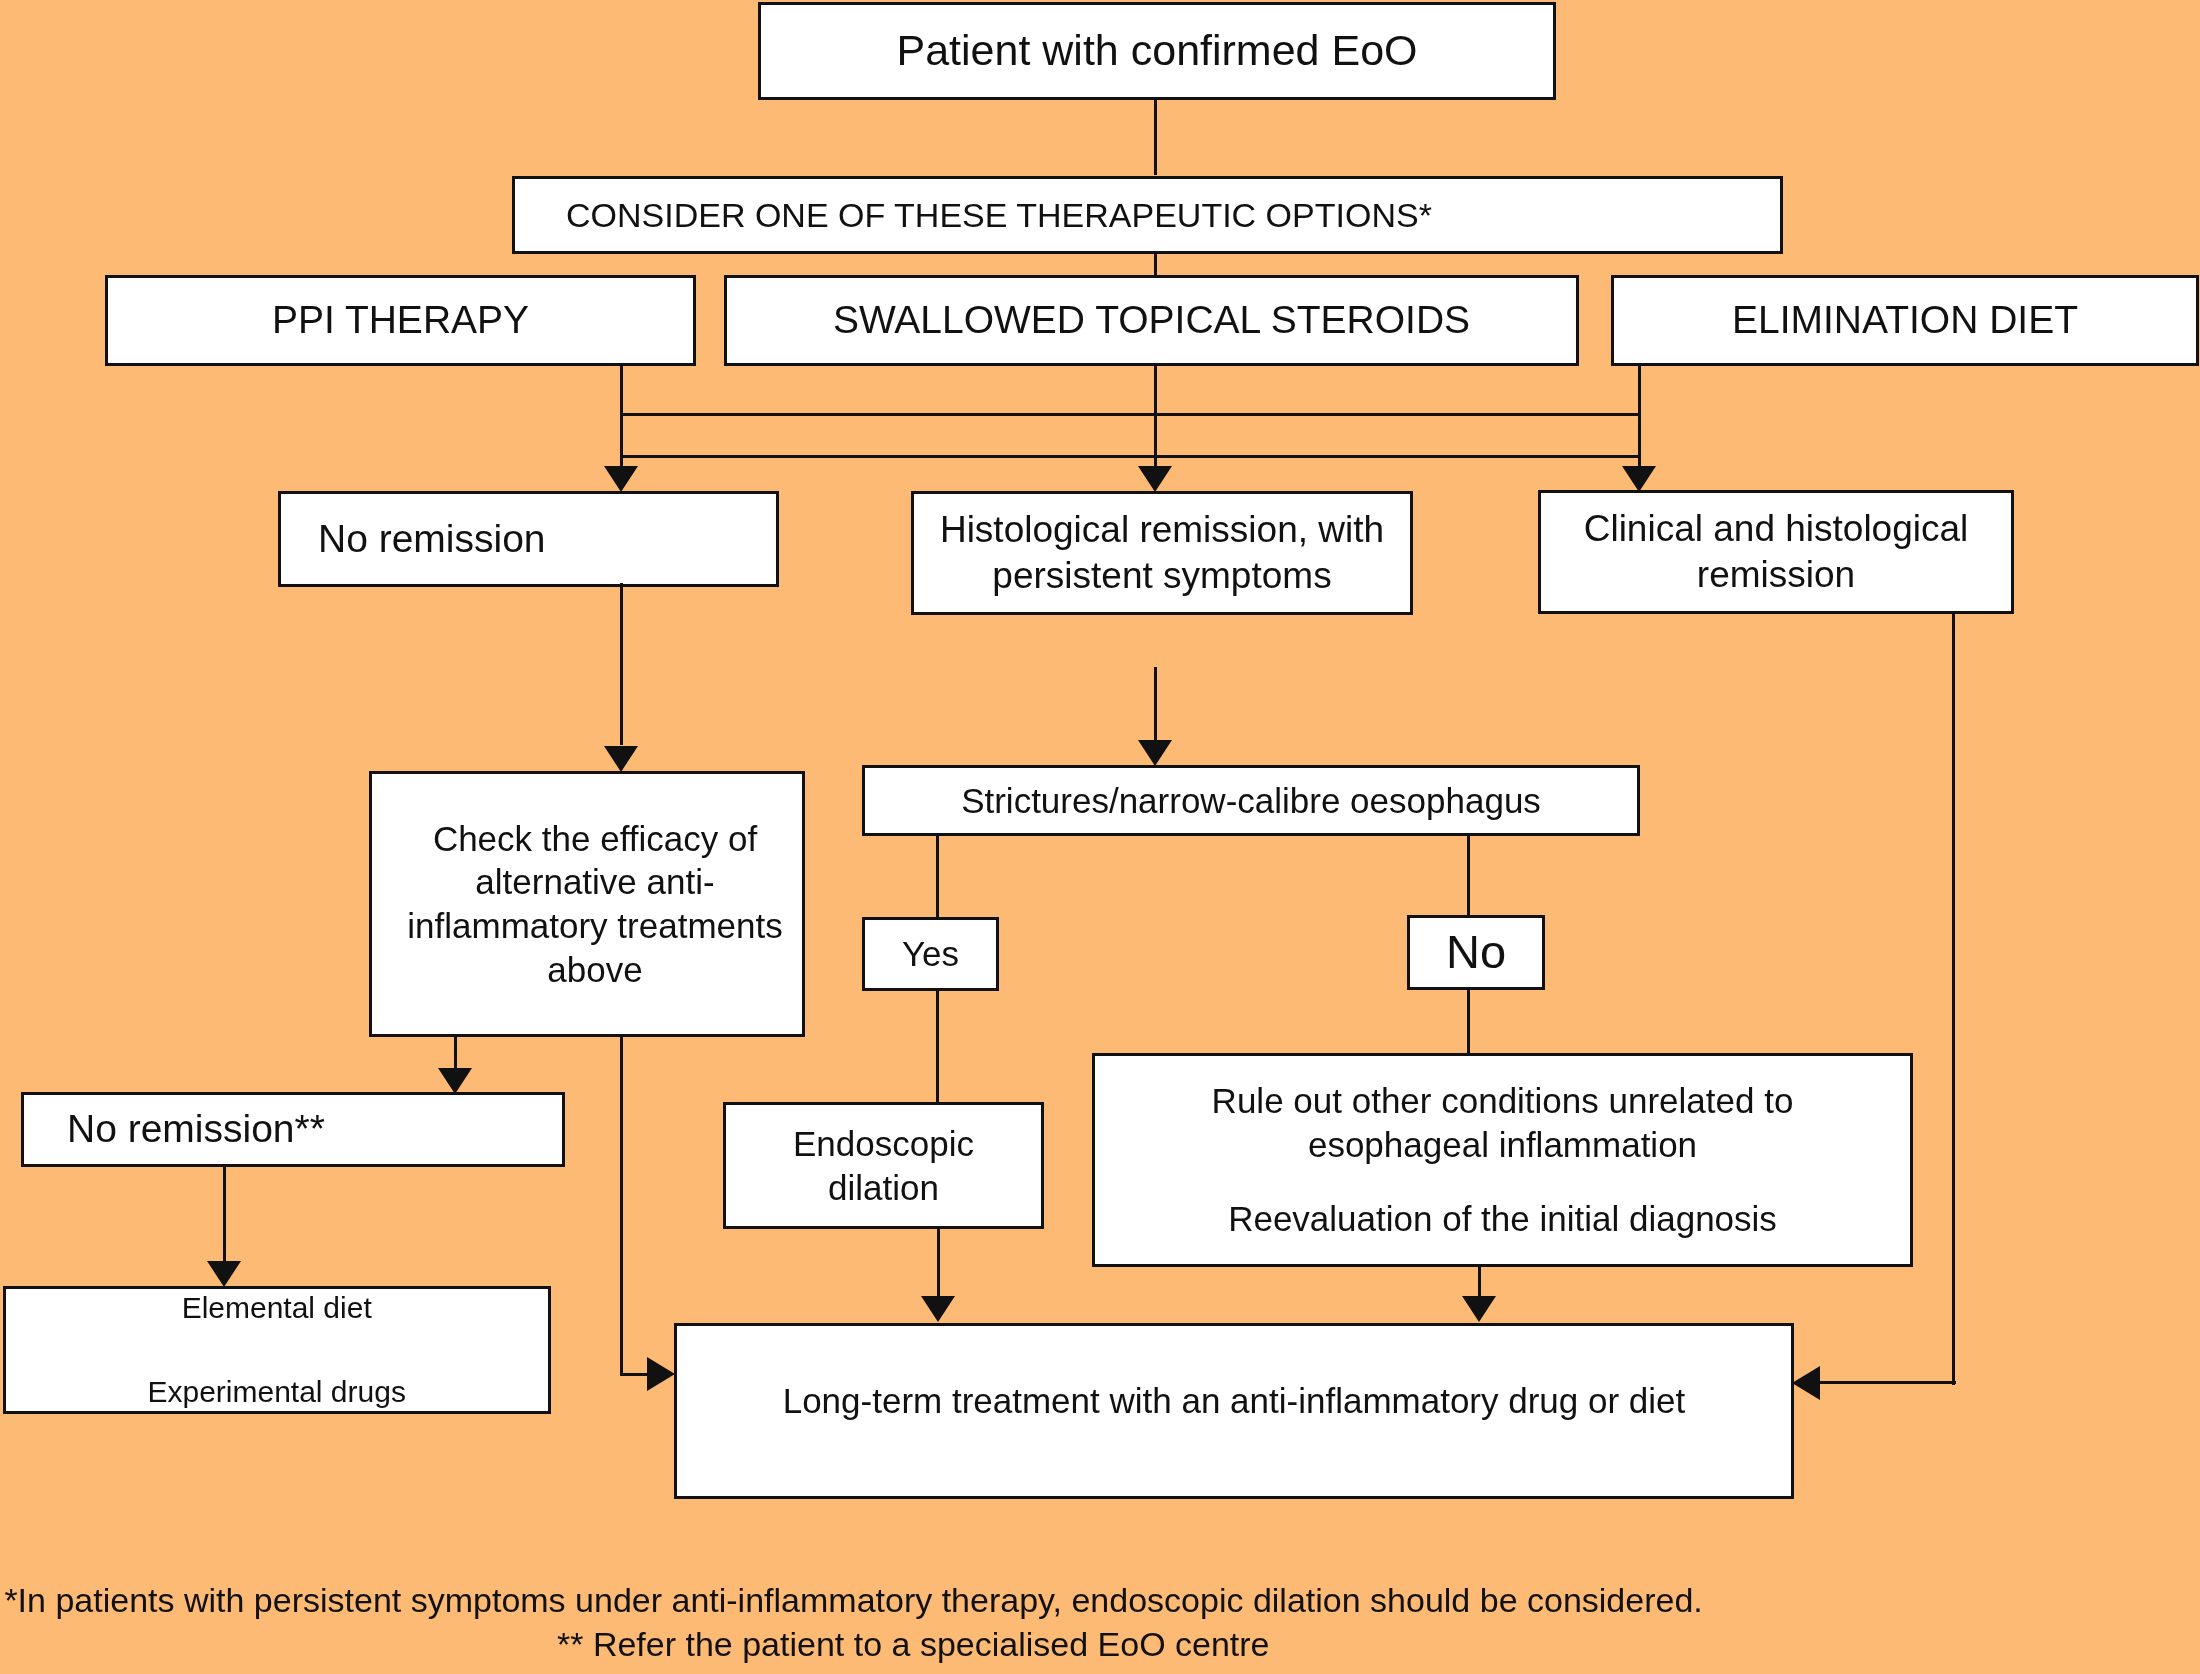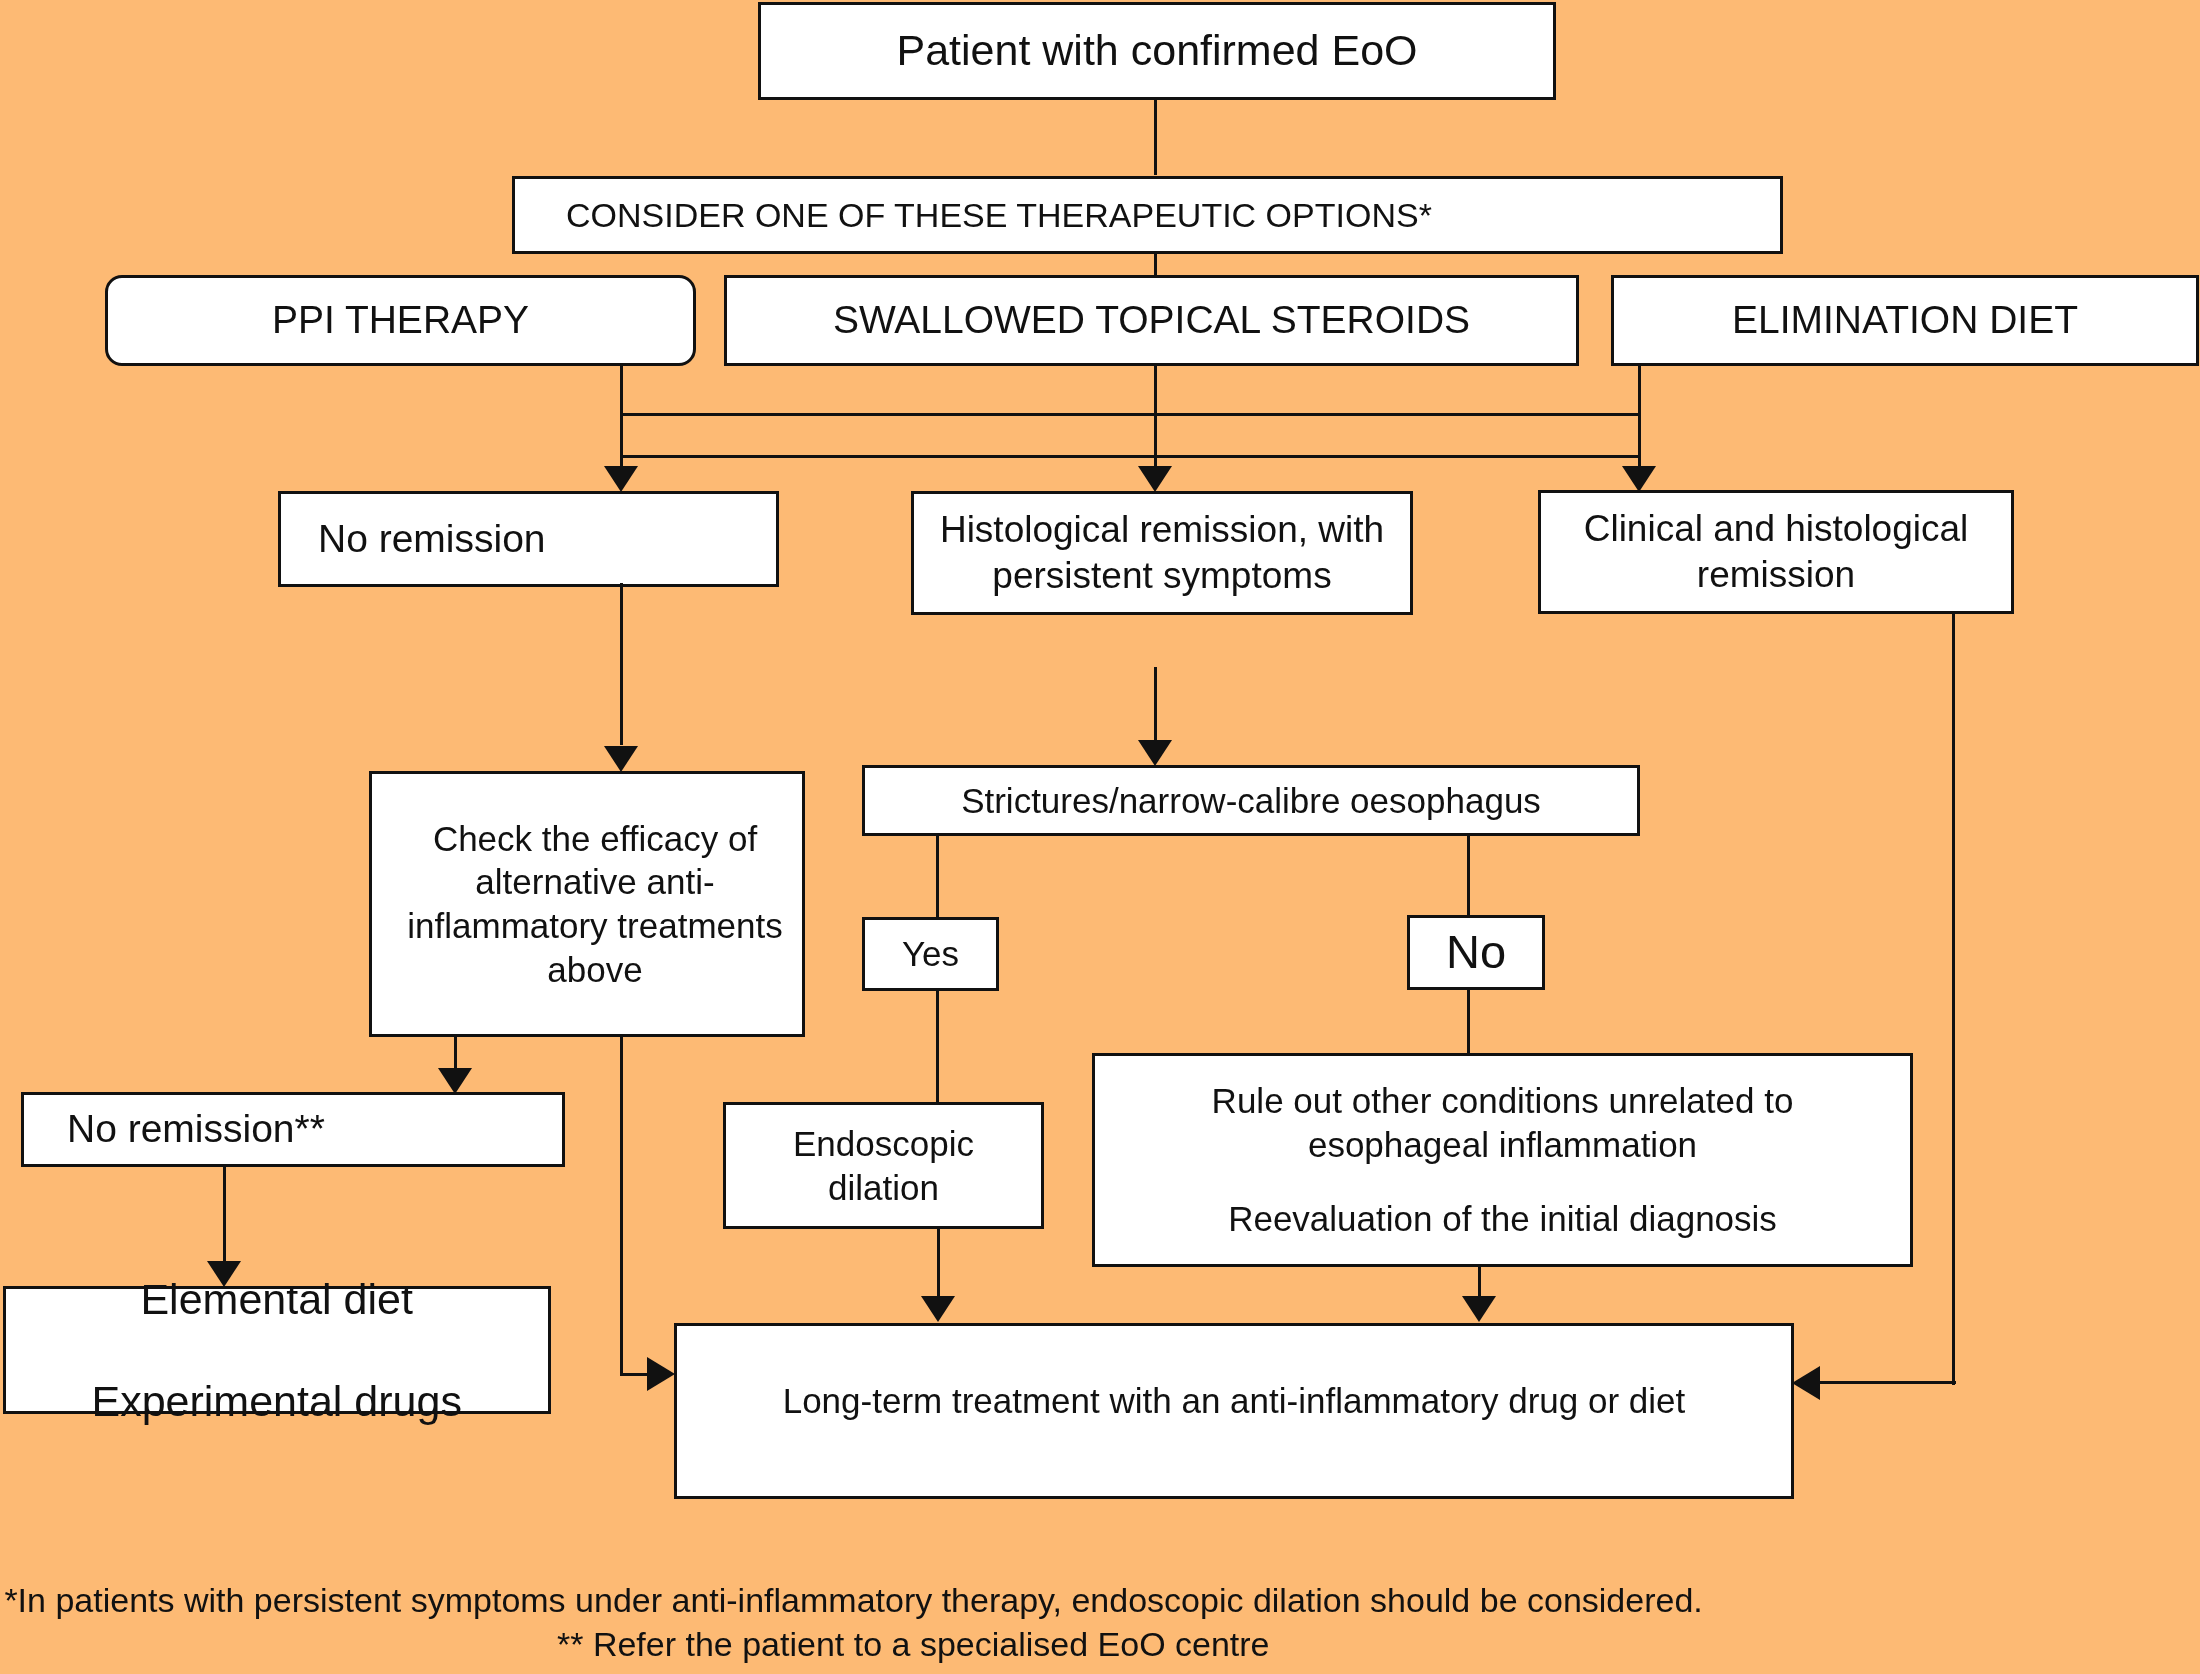--- a/index.html
+++ b/index.html
@@ -27,34 +27,34 @@
   }
   .box span{display:block;}
   .vline,.hline{position:absolute;background:#111;}
   .arr{position:absolute;width:0;height:0;}
   .arr.down{border-left:17px solid transparent;border-right:17px solid transparent;border-top:26.6px solid #111;}
   .arr.right{border-top:17px solid transparent;border-bottom:17px solid transparent;border-left:28px solid #111;}
   .arr.left{border-top:17px solid transparent;border-bottom:17px solid transparent;border-right:28px solid #111;}
 
   #patient{left:758px;top:1.8px;width:798px;height:98px;font-size:43px;}
   #consider{left:512px;top:176px;width:1271px;height:78px;font-size:34px;align-items:flex-start;padding-left:51px;text-align:right;}
-  #ppi{left:105px;top:275px;width:591px;height:91px;font-size:39px;border-radius:17px;}
+  #ppi{left:105px;top:275px;width:591px;height:91px;font-size:39px;}
   #steroids{left:724px;top:275px;width:855px;height:91px;font-size:39px;}
   #elimination{left:1611px;top:275px;width:588px;height:91px;font-size:39px;}
   #no-remission-1{left:278px;top:491px;width:501px;height:96px;font-size:39px;align-items:flex-start;padding-left:37px;text-align:left;}
   #histological{left:911px;top:491px;width:502px;height:124px;font-size:37px;}
   #clinical{left:1538px;top:490px;width:476px;height:124px;font-size:37px;}
   #check-efficacy{left:369px;top:771px;width:436px;height:266px;font-size:35px;padding-left:16px;}
   #strictures{left:862px;top:765px;width:778px;height:71px;font-size:35px;}
   #yes{left:862px;top:917px;width:137px;height:74px;font-size:35px;}
   #no{left:1407px;top:915px;width:138px;height:75px;font-size:47px;}
   #endoscopic{left:723px;top:1102px;width:321px;height:127px;font-size:35px;}
   #rule-out{left:1092px;top:1053px;width:821px;height:214px;font-size:35px;justify-content:space-between;padding:23px 8.9px;}
   #no-remission-2{left:21px;top:1092px;width:544px;height:75px;font-size:39px;align-items:flex-start;padding-left:43px;text-align:right;}
-  #elemental{left:2.7px;top:1286px;width:548px;height:128px;font-size:43px;line-height:1.35;gap:44px;}
+  #elemental{left:2.7px;top:1286px;width:548px;height:128px;font-size:30px;line-height:1.35;gap:44px;}
   #long-term{left:674px;top:1323px;width:1120px;height:176px;font-size:35px;padding-bottom:21px;}
 
   .footnote{position:absolute;font-size:34px;color:#111;white-space:nowrap;}
   #fn1{left:4.4px;top:1581px;}
   #fn2{left:557px;top:1625px;}
 </style>
 </head>
 <body>
 
 <div id="canvas">

